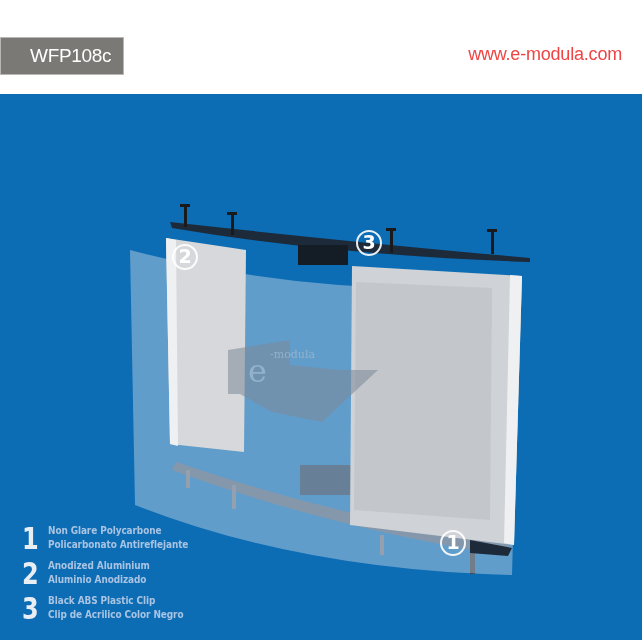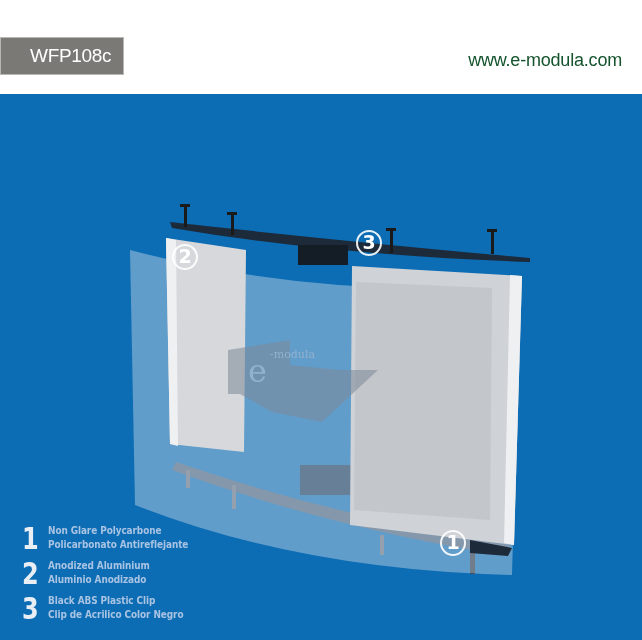--- a/index.html
+++ b/index.html
@@ -1,19 +1,19 @@
 <!DOCTYPE html>
 <html><head>
 <meta charset="utf-8">
 <style>
   html, body { margin:0; padding:0; }
   body { width:642px; height:640px; position:relative; overflow:hidden; background:#ffffff; font-family:"Liberation Sans", sans-serif; }
   .header { position:absolute; left:0; top:0; width:642px; height:94px; background:#ffffff; }
   .badge { position:absolute; left:0; top:37px; width:124px; height:38px; background:#7a7975; border:1px solid #b8b7b3; box-sizing:border-box; color:#ffffff; font-size:19px; line-height:36px; padding-left:29px; letter-spacing:-0.3px; }
-  .url { position:absolute; right:20px; top:50px; color:#14532d; font-size:18px; letter-spacing:-0.2px; }
+  .url { position:absolute; right:20px; top:44px; color:#ef4444; font-size:18px; letter-spacing:-0.2px; }
   .stage { position:absolute; left:0; top:94px; width:642px; height:546px; background:#0c6db4; overflow:hidden; }
   .stage svg { position:absolute; left:0; top:0; }
   .legend { position:absolute; left:22px; top:524px; }
   .legend-item { position:absolute; left:0; width:230px; height:34px; }
   .legend-num { position:absolute; left:0; top:0; color:#e9eef5; font-weight:bold; font-size:30px; line-height:30px; font-family:"DejaVu Sans", sans-serif; transform:scaleX(0.8); transform-origin:left top; }
   .legend-line { position:absolute; left:26px; color:#a9c3e3; font-size:10.5px; font-weight:bold; white-space:nowrap; letter-spacing:-0.1px; font-family:"DejaVu Sans", sans-serif; transform:scaleX(0.85); transform-origin:left top; }
   .legend-line.l1 { top:0; }
   .legend-line.l2 { top:14px; }
   .callout { position:absolute; width:26px; height:26px; border:2.5px solid rgba(255,255,255,0.9); border-radius:50%; box-sizing:border-box; color:#ffffff; font-weight:bold; font-size:19px; line-height:21px; text-align:center; font-family:"DejaVu Sans", sans-serif; }
 </style>

